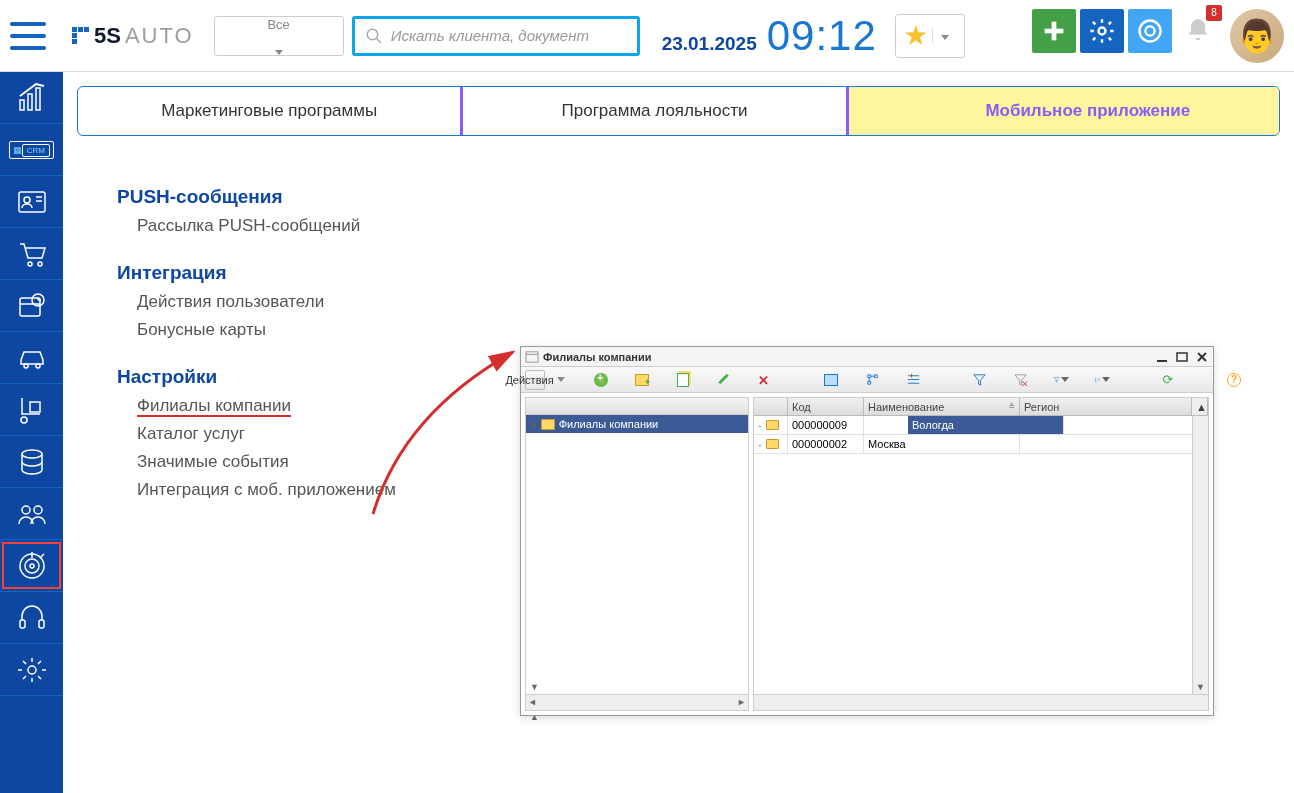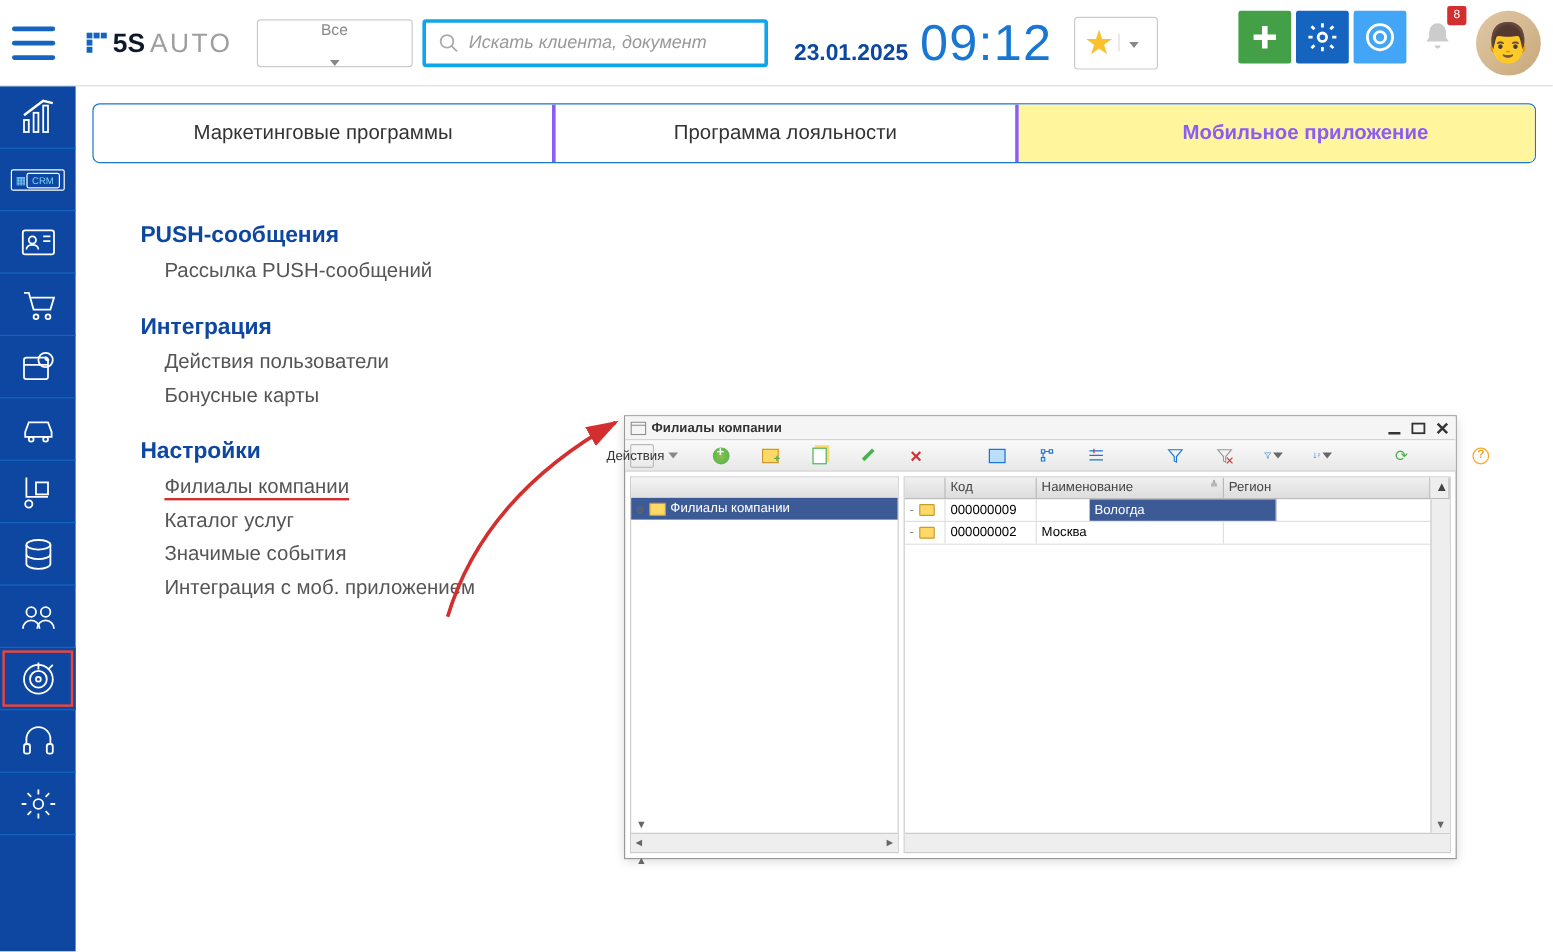--- a/index.html
+++ b/index.html
@@ -71,21 +71,21 @@
 .tree-head { height: 17px; background: linear-gradient(#f5f5f5, #e0e0e0); border-bottom: 1px solid #ccc; }
 .tree-row { height: 18px; display: flex; align-items: center; padding-left: 4px; gap: 4px; }
 .tree-row.selected { background: #3c5a96; color: #fff; }
 .tree-plus { color: #666; font-family: monospace; }
 .tree-folder { width: 14px; height: 11px; background: #ffd966; border: 1px solid #cc9933; border-radius: 1px; }
 .tree-scroll { background: #eee; border-top: 1px solid #ccc; height: 16px; margin-top: auto; position:relative;}
 .tree-scroll-r { background: #eee; border-left: 1px solid #ccc; width: 16px; position:relative;}
 .scroll-arrow { position:absolute; font-size:9px; color:#666; }
 .grid-pane { flex: 1; border: 1px solid #ccc; margin: 4px 4px 4px 2px; display: flex; flex-direction: column; }
 .grid-head { display: flex; height: 18px; background: linear-gradient(#f0f0f0, #ddd); border-bottom: 1px solid #bbb; }
-.gh-cell { border-right: 1px solid #bbb; padding: 2px 4px; color: #444; display:flex; align-items:flex-start; gap:2px; }
+.gh-cell { border-right: 1px solid #bbb; padding: 2px 4px; color: #444; display:flex; align-items:center; gap:2px; }
 .gh-sort { color: #888; font-size: 8px; margin-left:auto;}
 .grid-row { display: flex; height: 19px; border-bottom: 1px solid #e0e0e0; }
 .gr-cell { border-right: 1px solid #e0e0e0; padding: 1px 4px; display: flex; align-items: center; gap: 4px; }
 .grid-row.sel .gr-cell.name { background: #3c5a96; color: #fff; margin-left: 44px; }
 .row-folder { width: 13px; height: 10px; background: #ffd966; border: 1px solid #cc9933; border-radius: 1px; flex-shrink: 0; }
 .row-dash { color: #888; }
 .grid-body { flex:1; overflow:hidden; position:relative;}
 .grid-scroll-v { position:absolute; right:0; top:0; bottom:0; width:16px; background:#eee; border-left:1px solid #ccc;}
 .grid-scroll-h { height:16px; background:#eee; border-top:1px solid #ccc;}
 

